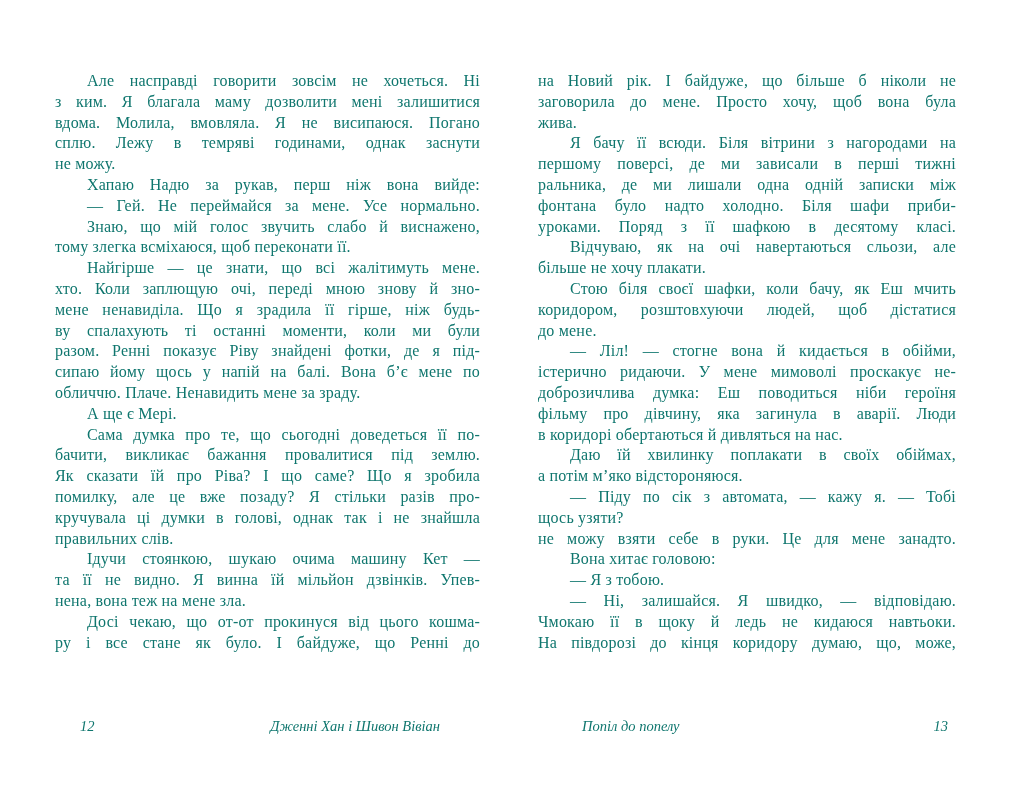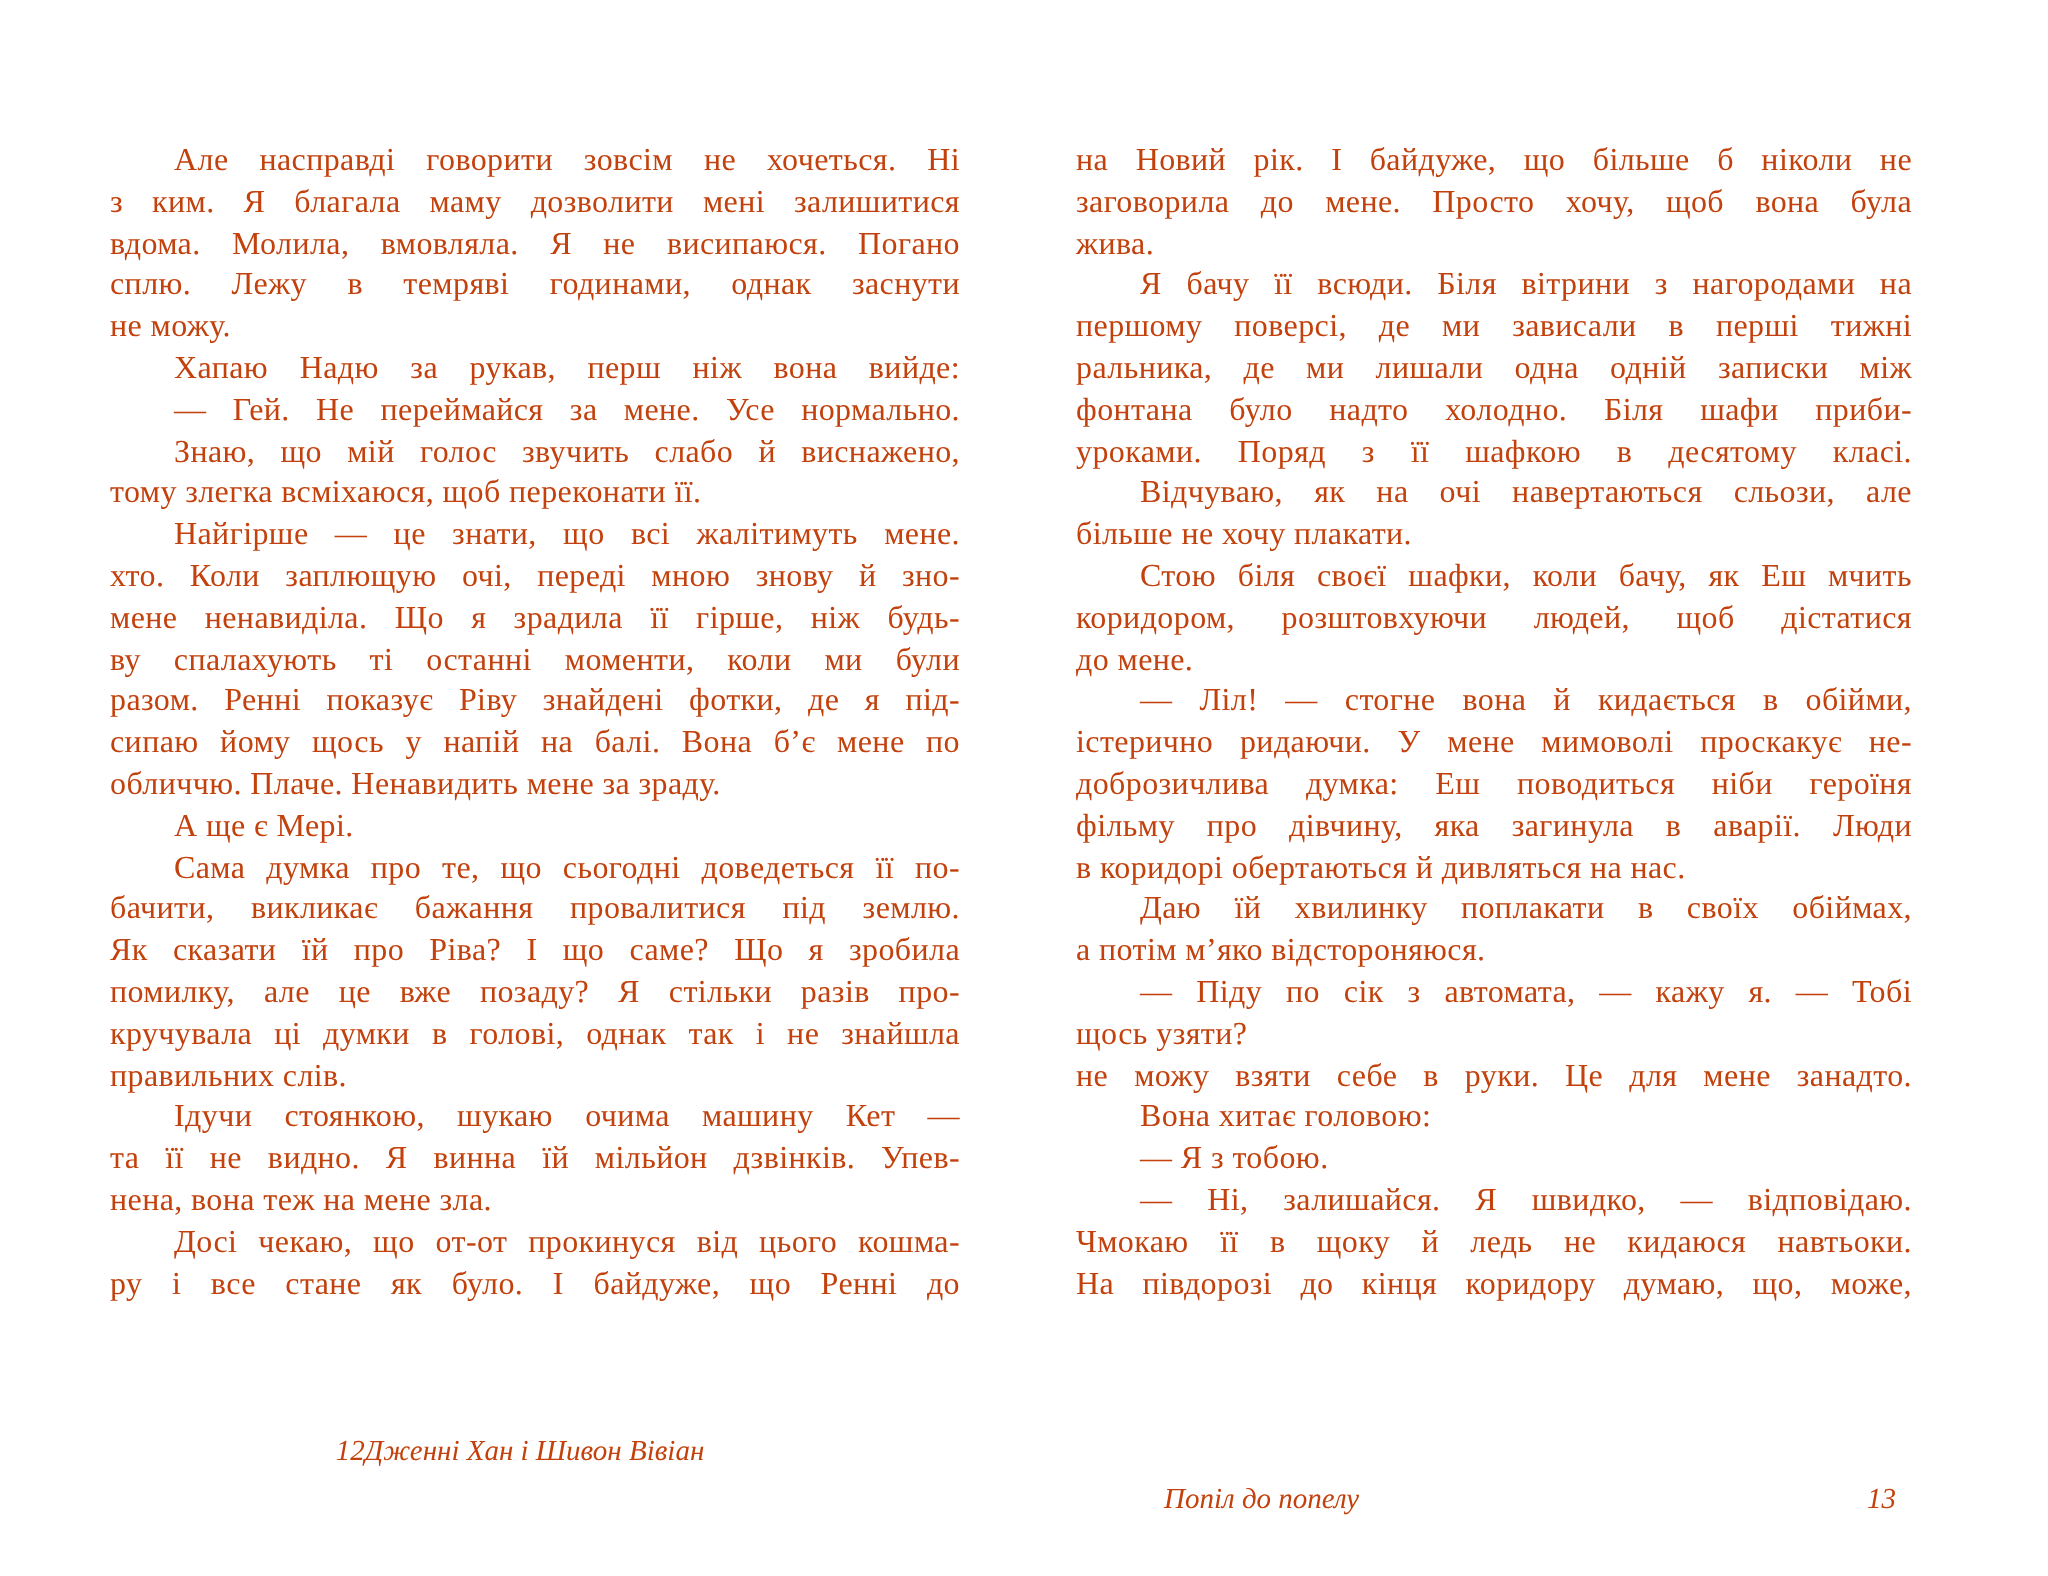--- a/index.html
+++ b/index.html
@@ -6,21 +6,21 @@
     margin: 0;
     padding: 0;
     background: #ffffff;
   }
   .spread {
     position: relative;
     width: 1024px;
     height: 788px;
     background: #ffffff;
     font-family: "Liberation Serif", "DejaVu Serif", serif;
-    color: #c2410c;
+    color: #0f766e;
     overflow: hidden;
     border-radius: 20px;
   }
   .text-block {
     position: absolute;
     top: 71px;
   }
   .text-block.left-col {
     left: 55px;
     width: 425px;
@@ -51,28 +51,26 @@
     box-sizing: border-box;
     font-style: italic;
     font-size: 14.5px;
     line-height: 18px;
   }
   .pagefoot.left-foot {
     left: 55px;
     width: 425px;
     padding-left: 25px;
     padding-right: 40px;
-    justify-content: center;
   }
   .pagefoot.right-foot {
     left: 567px;
     width: 418px;
     padding-left: 15px;
     padding-right: 37px;
-    margin-top: 24px;
   }
 </style>
 </head>
 <body>
 
 <div class="spread">
 
   <section>
     <div class="text-block left-col">
         <div class="line indent fill">Але насправді говорити зовсім не хочеться. Ні</div>

